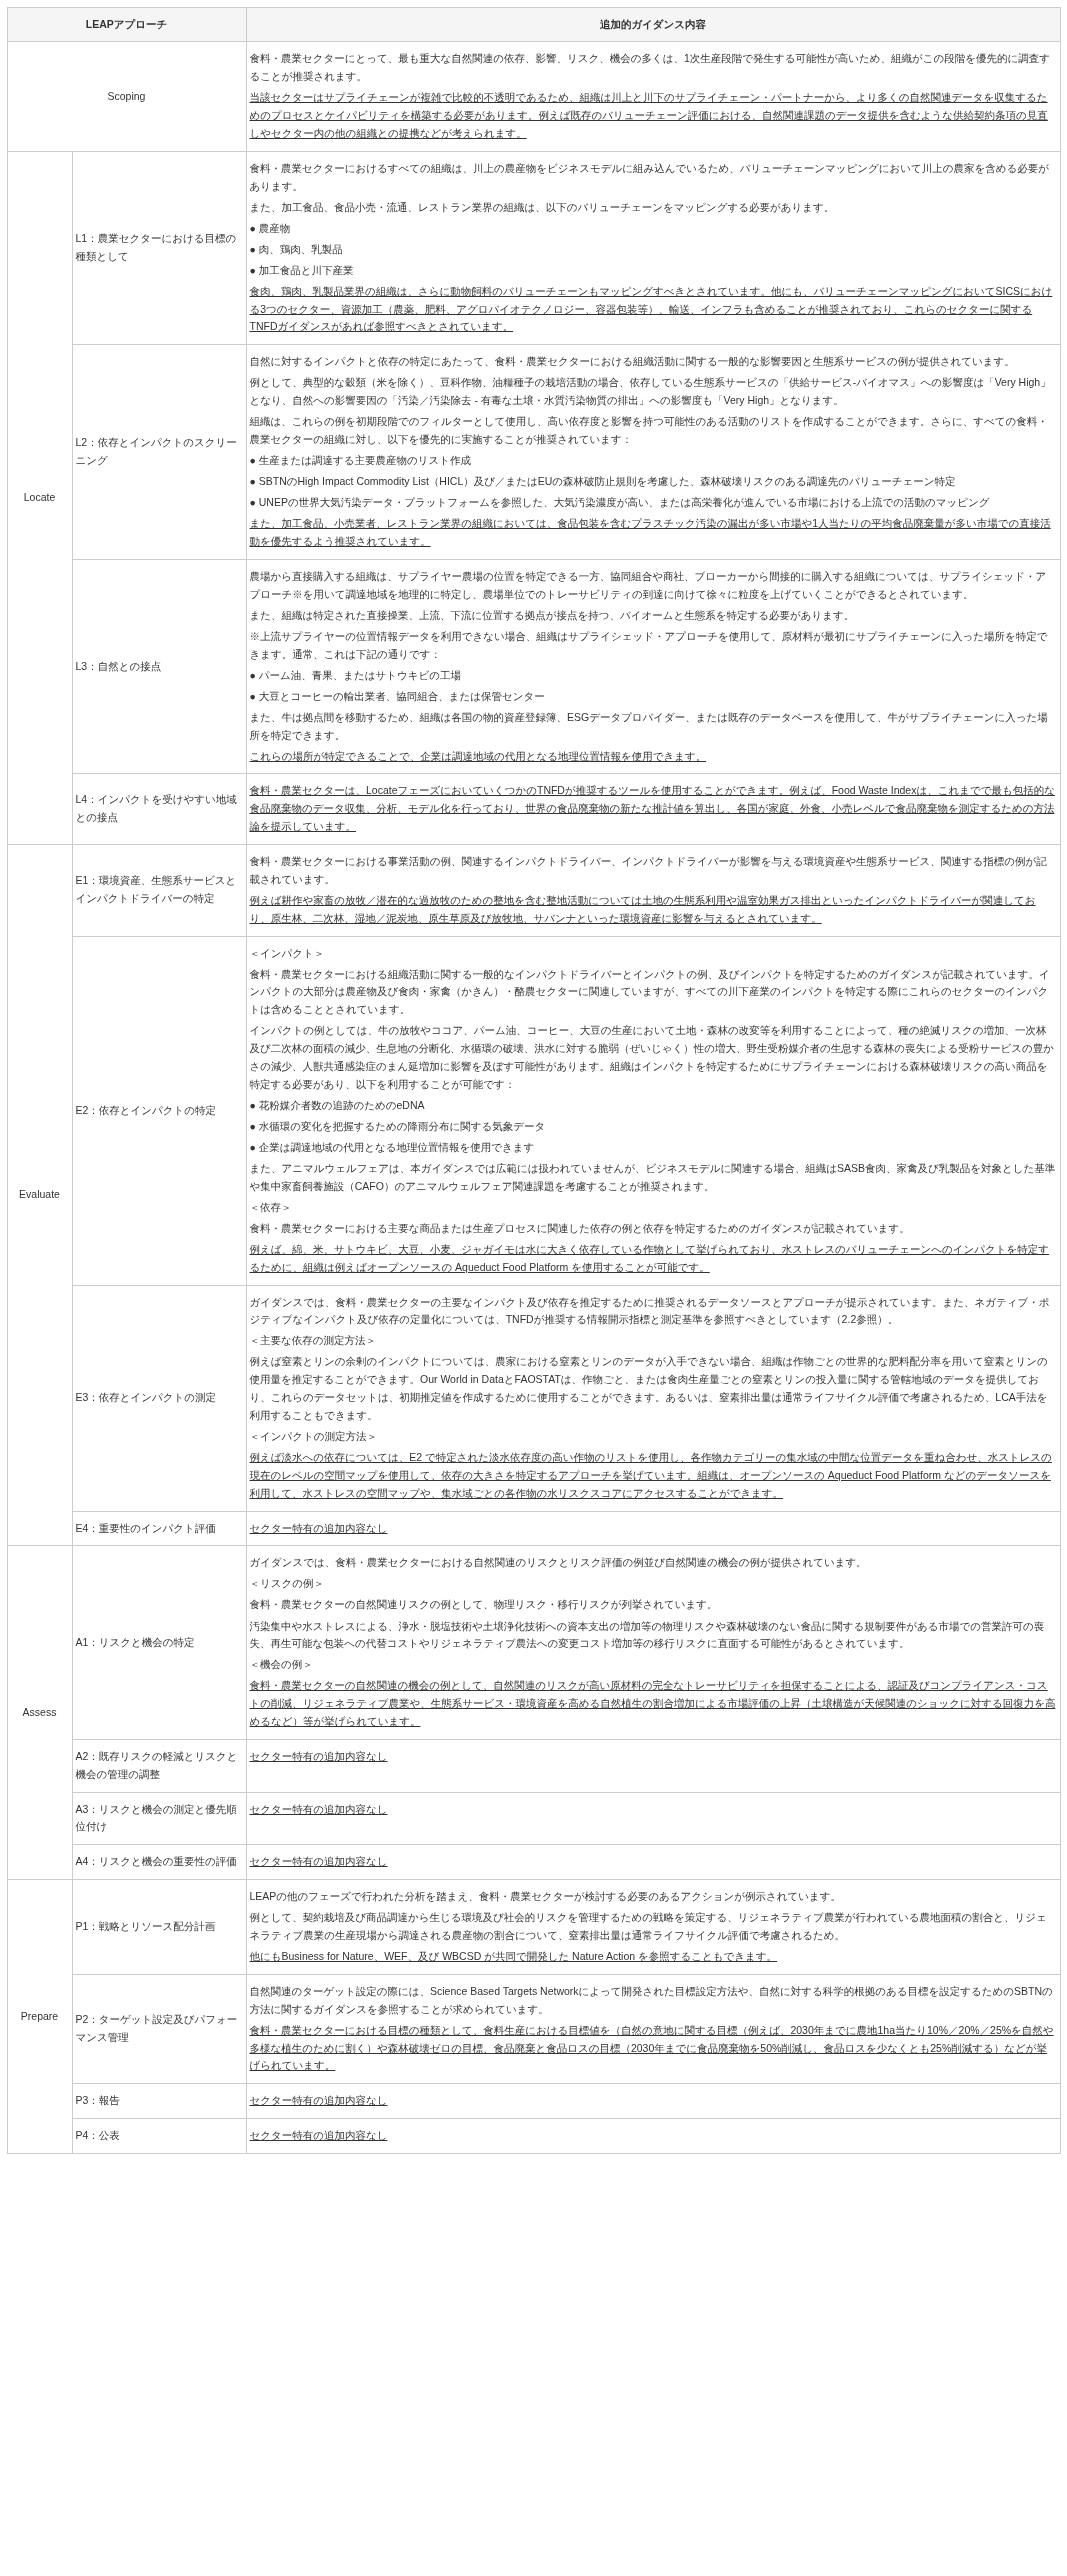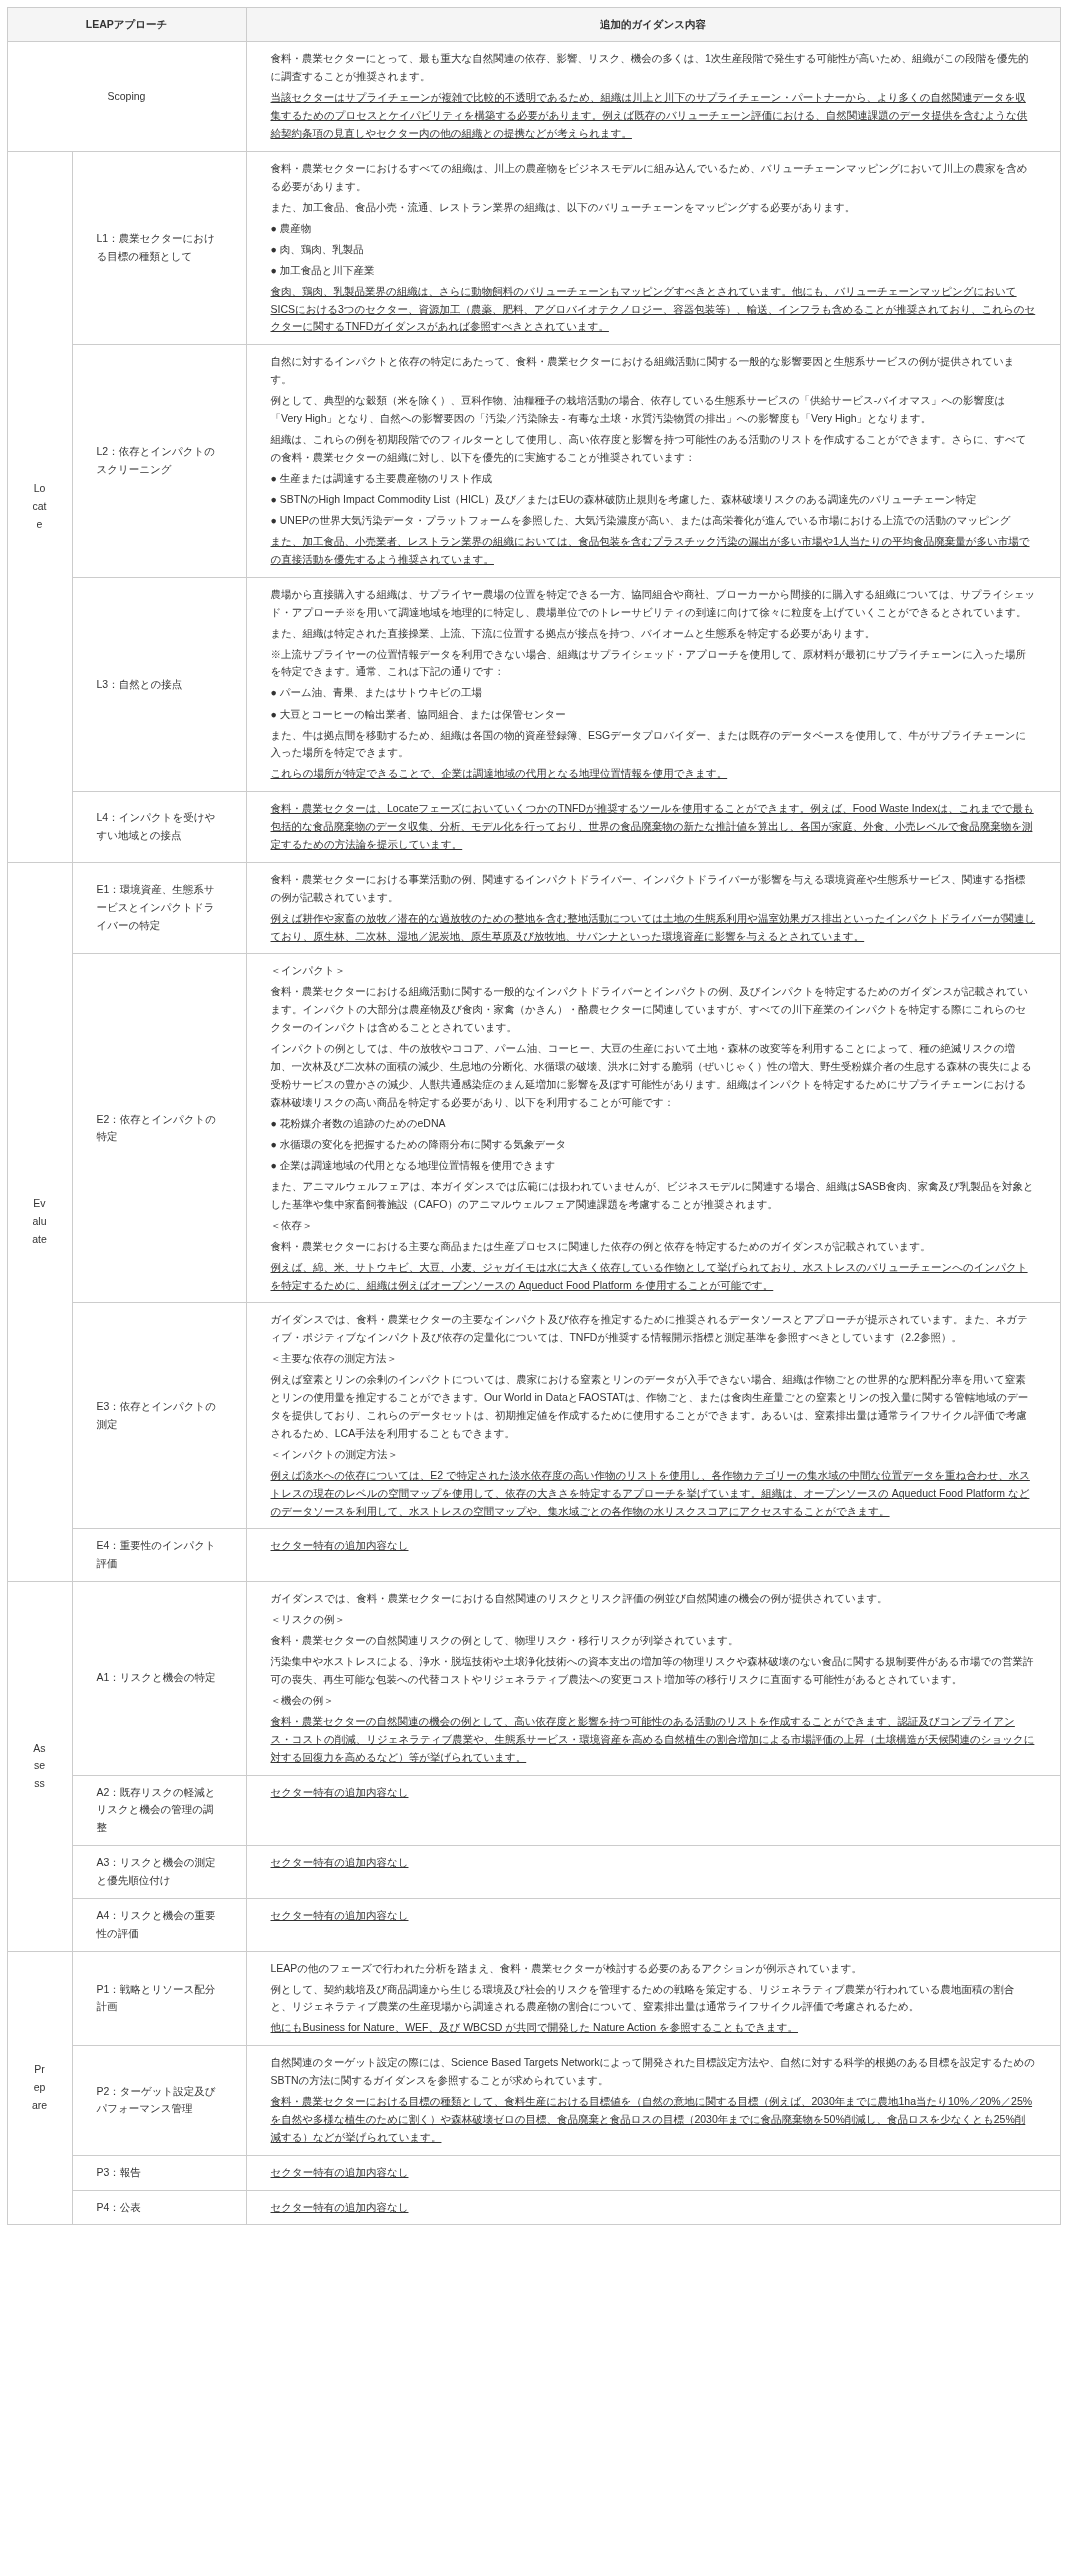--- a/index.html
+++ b/index.html
@@ -11,21 +11,21 @@
     padding: 6.5px;
     line-height: 1.7;
   }
   table {
     border-collapse: collapse;
     width: 100%;
     table-layout: fixed;
   }
   th, td {
     border: 0.8px solid #ccc;
-    padding: 8px 24px;
+    padding: 8px 3px;
     vertical-align: middle;
     text-align: left;
     word-wrap: break-word;
   }
   th {
     background: #f5f5f5;
     font-weight: bold;
     text-align: center;
   }
   col.c0 { width: 65px; }
@@ -154,21 +154,21 @@
 
     <tr>
       <td rowspan="4" class="phase-cell">Assess</td>
       <td class="subphase-cell">A1：リスクと機会の特定</td>
       <td class="content-cell">
         <p>ガイダンスでは、食料・農業セクターにおける自然関連のリスクとリスク評価の例並び自然関連の機会の例が提供されています。</p>
         <p>＜リスクの例＞</p>
         <p>食料・農業セクターの自然関連リスクの例として、物理リスク・移行リスクが列挙されています。</p>
         <p>汚染集中や水ストレスによる、浄水・脱塩技術や土壌浄化技術への資本支出の増加等の物理リスクや森林破壊のない食品に関する規制要件がある市場での営業許可の喪失、再生可能な包装への代替コストやリジェネラティブ農法への変更コスト増加等の移行リスクに直面する可能性があるとされています。</p>
         <p>＜機会の例＞</p>
-        <p>食料・農業セクターの自然関連の機会の例として、高い依存度と影響を持つ可能性のある活動のリストを作成することができます、認証及びコンプライアンス・コストの削減、リジェネラティブ農業や、生態系サービス・環境資産を高める自然植生の割合増加による市場評価の上昇（土壌構造が天候関連のショックに対する回復力を高めるなど）等が挙げられています。</p>
+        <p>食料・農業セクターの自然関連の機会の例として、自然関連のリスクが高い原材料の完全なトレーサビリティを担保することによる、認証及びコンプライアンス・コストの削減、リジェネラティブ農業や、生態系サービス・環境資産を高める自然植生の割合増加による市場評価の上昇（土壌構造が天候関連のショックに対する回復力を高めるなど）等が挙げられています。</p>
       </td>
     </tr>
     <tr>
       <td class="subphase-cell">A2：既存リスクの軽減とリスクと機会の管理の調整</td>
       <td class="content-cell">
         <p>セクター特有の追加内容なし</p>
       </td>
     </tr>
     <tr>
       <td class="subphase-cell">A3：リスクと機会の測定と優先順位付け</td>

